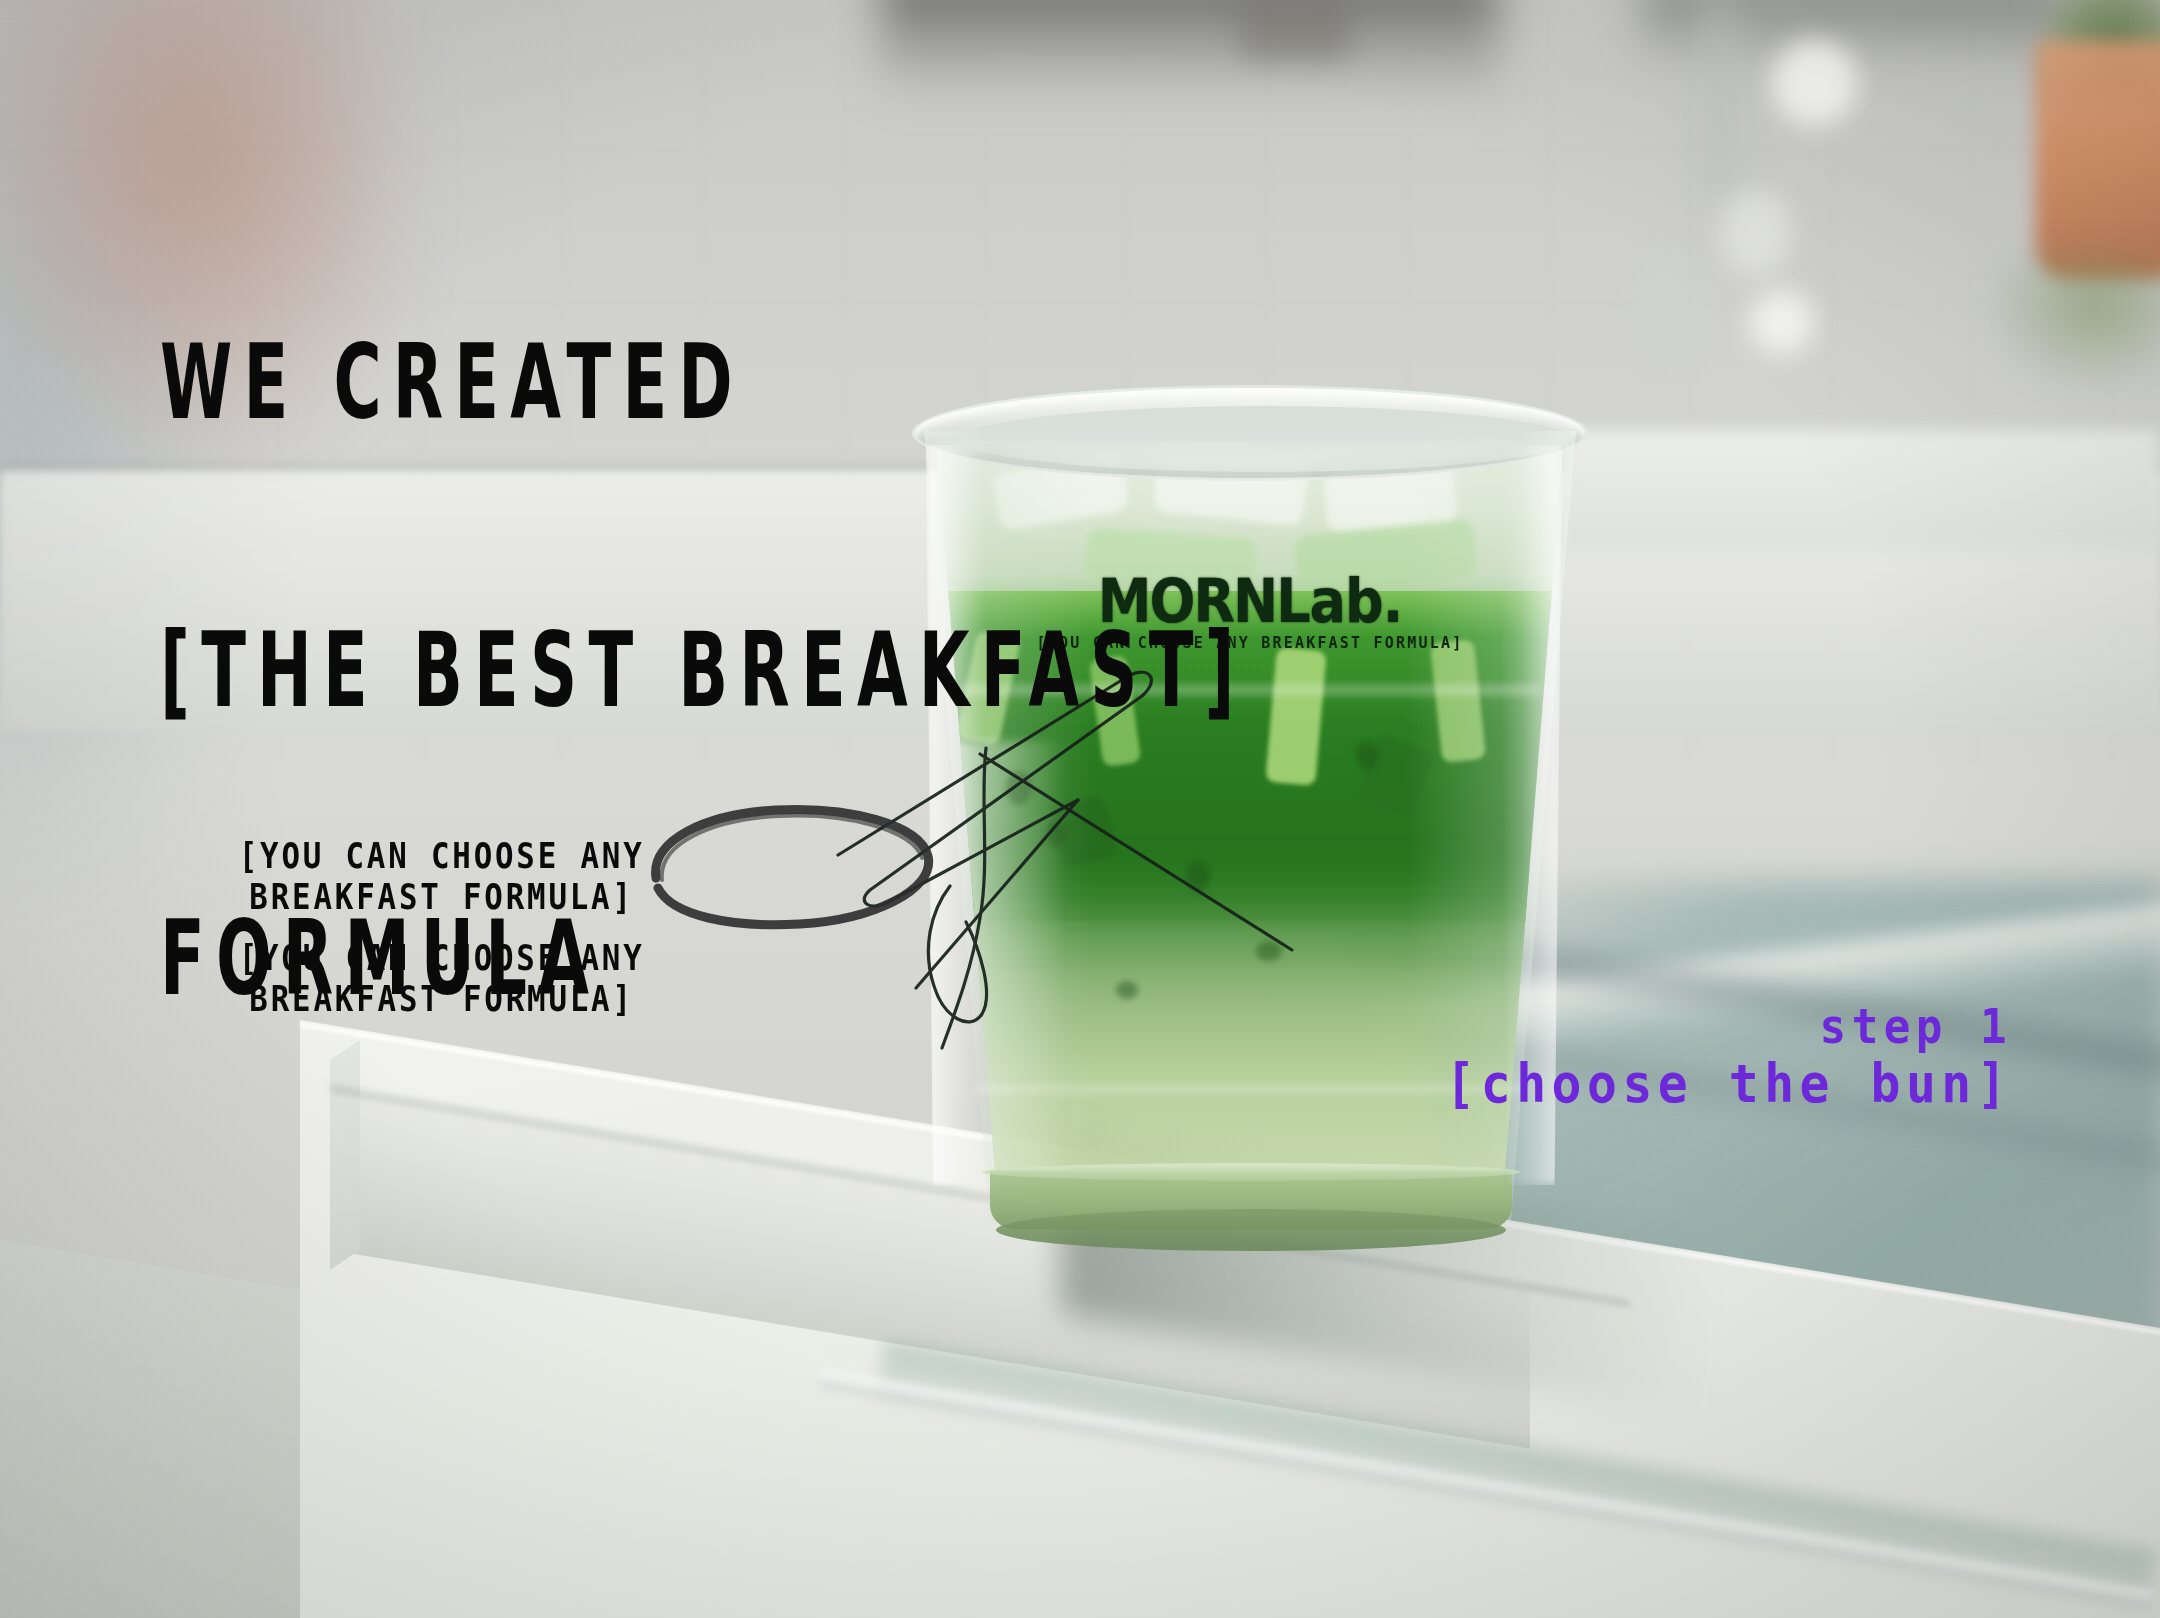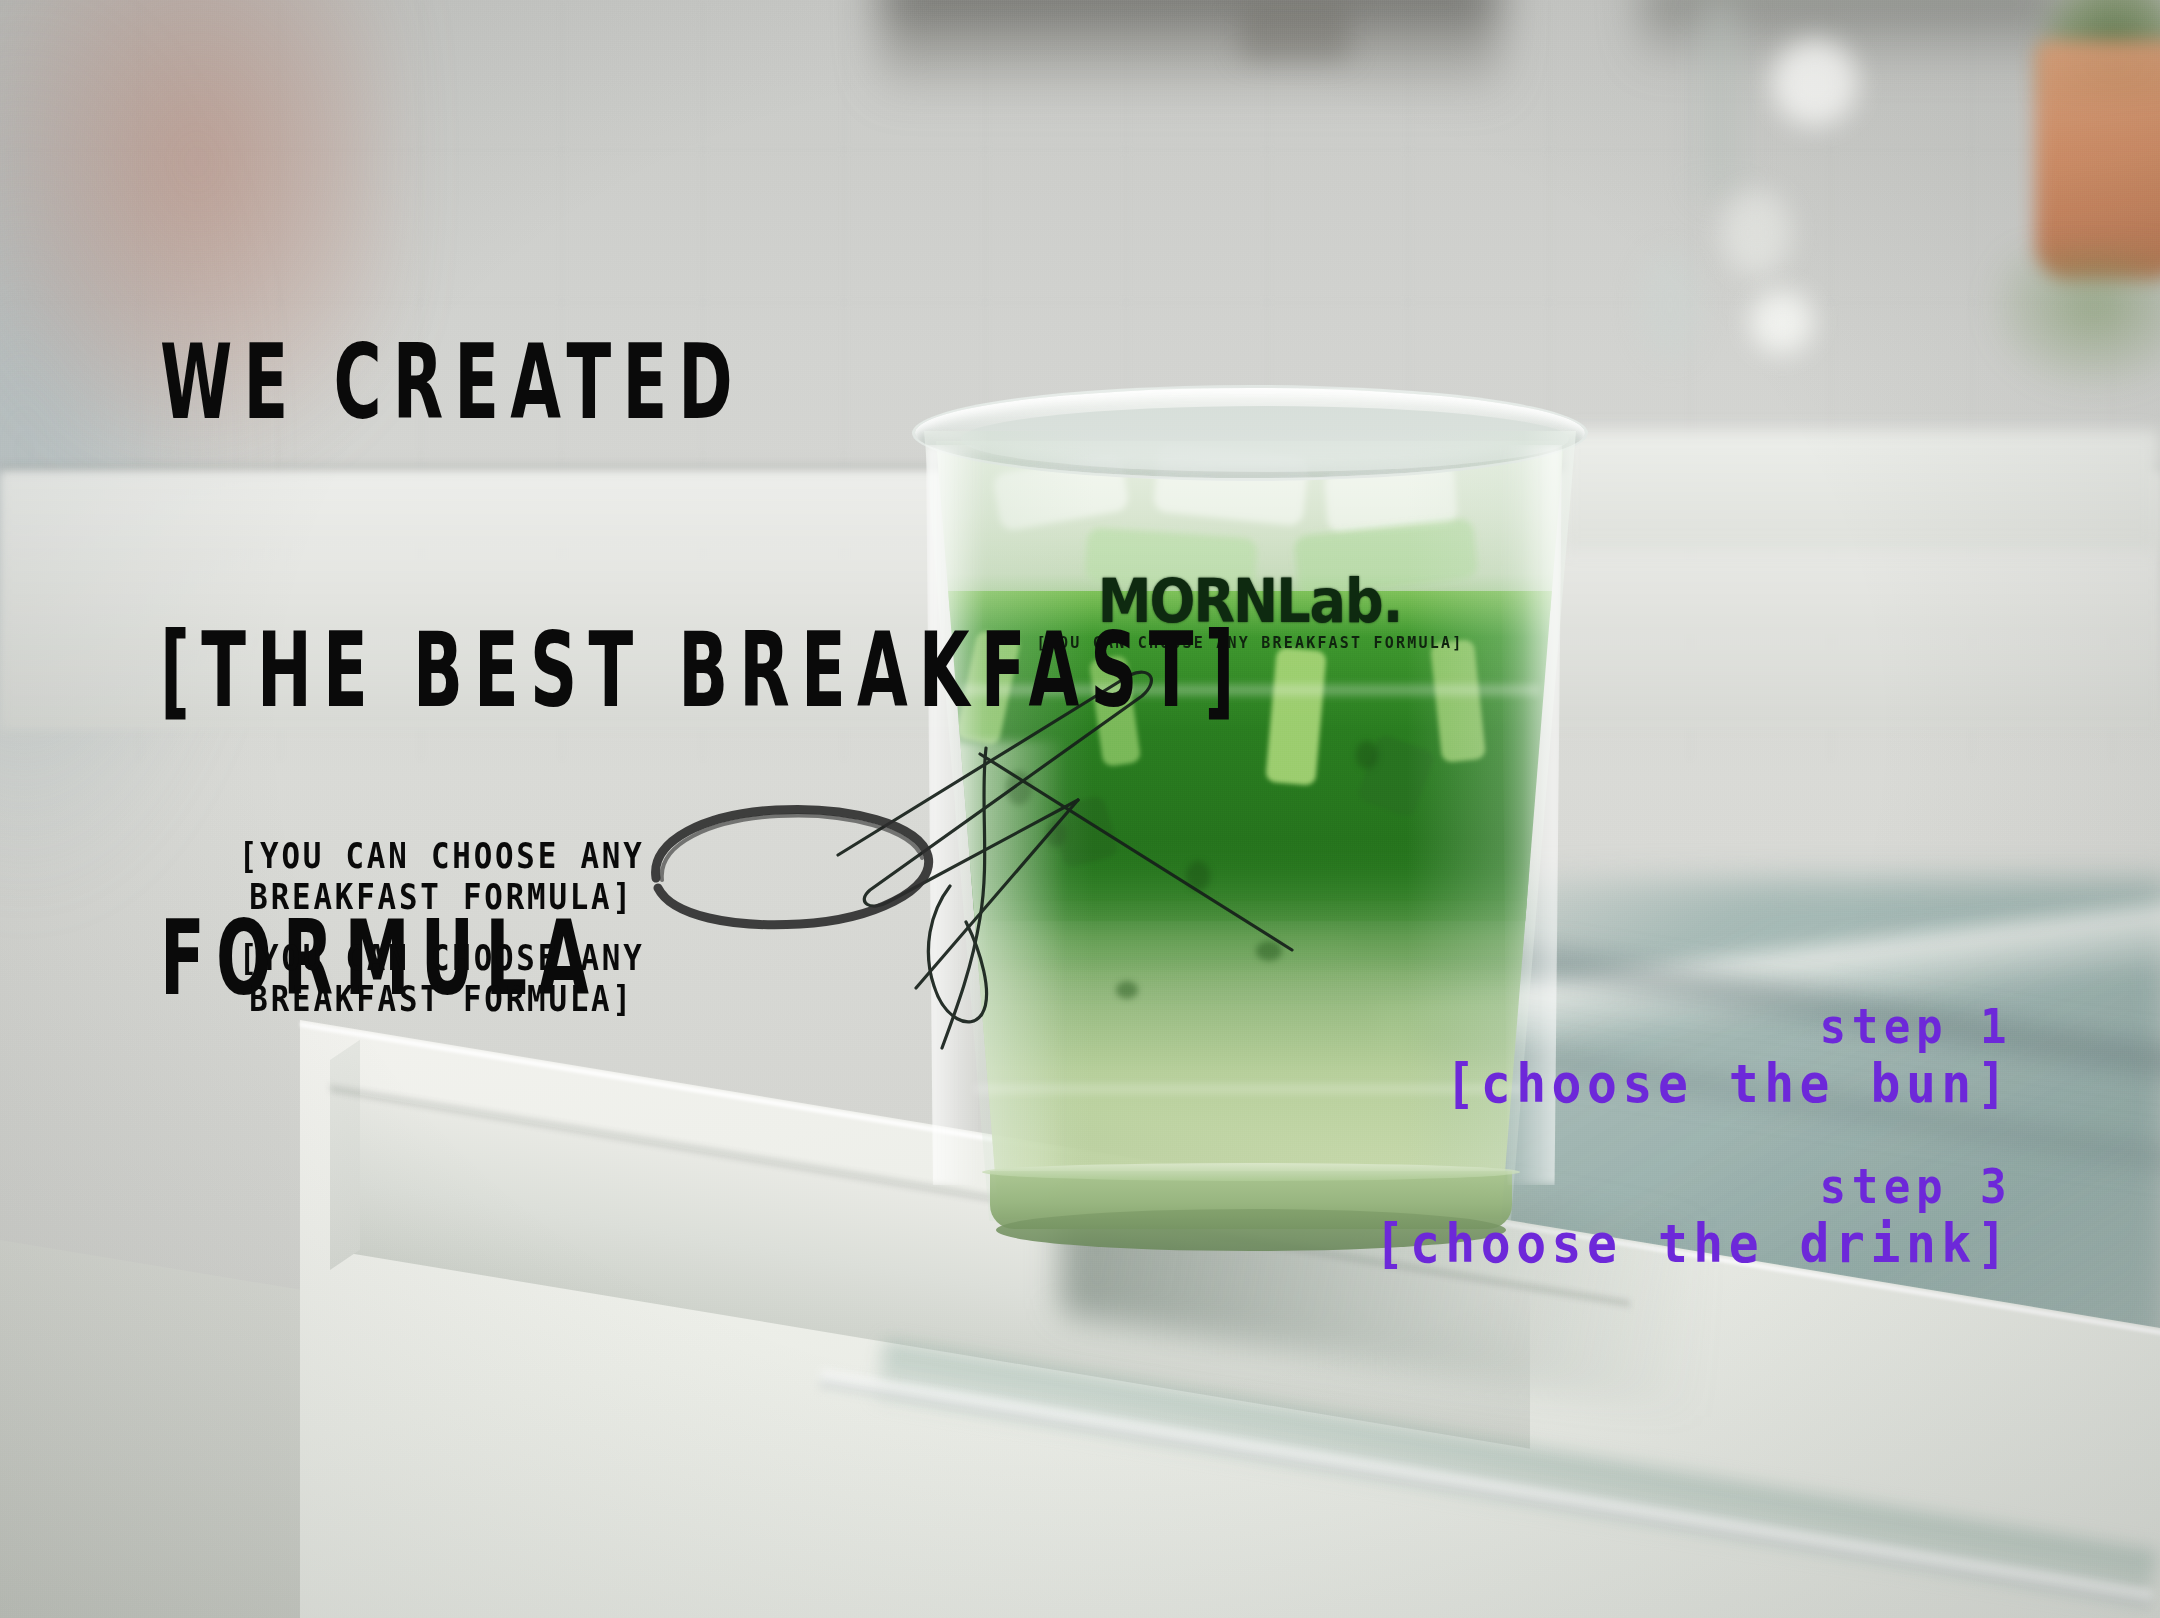--- a/index.html
+++ b/index.html
@@ -568,22 +568,18 @@
       <g fill="none" stroke="#1f1f1f" stroke-width="4" stroke-linecap="round" opacity="0.55">
         <path d="M22 80 C18 44 70 20 138 16 C206 12 274 30 282 58"></path>
       </g>
     </svg>
 
     <div class="steps">
       <div class="step">
         <span class="step-num">step 1</span>
         <span class="step-label">[choose the bun]</span>
       </div>
-      <div class="step">
-        <span class="step-num">step 3</span>
-        <span class="step-label">[choose the drink]</span>
-      </div>
     </div>
   </div>
 
   <div class="grain"></div>
   <div class="vignette"></div>
 </div>
 
 </body></html>

